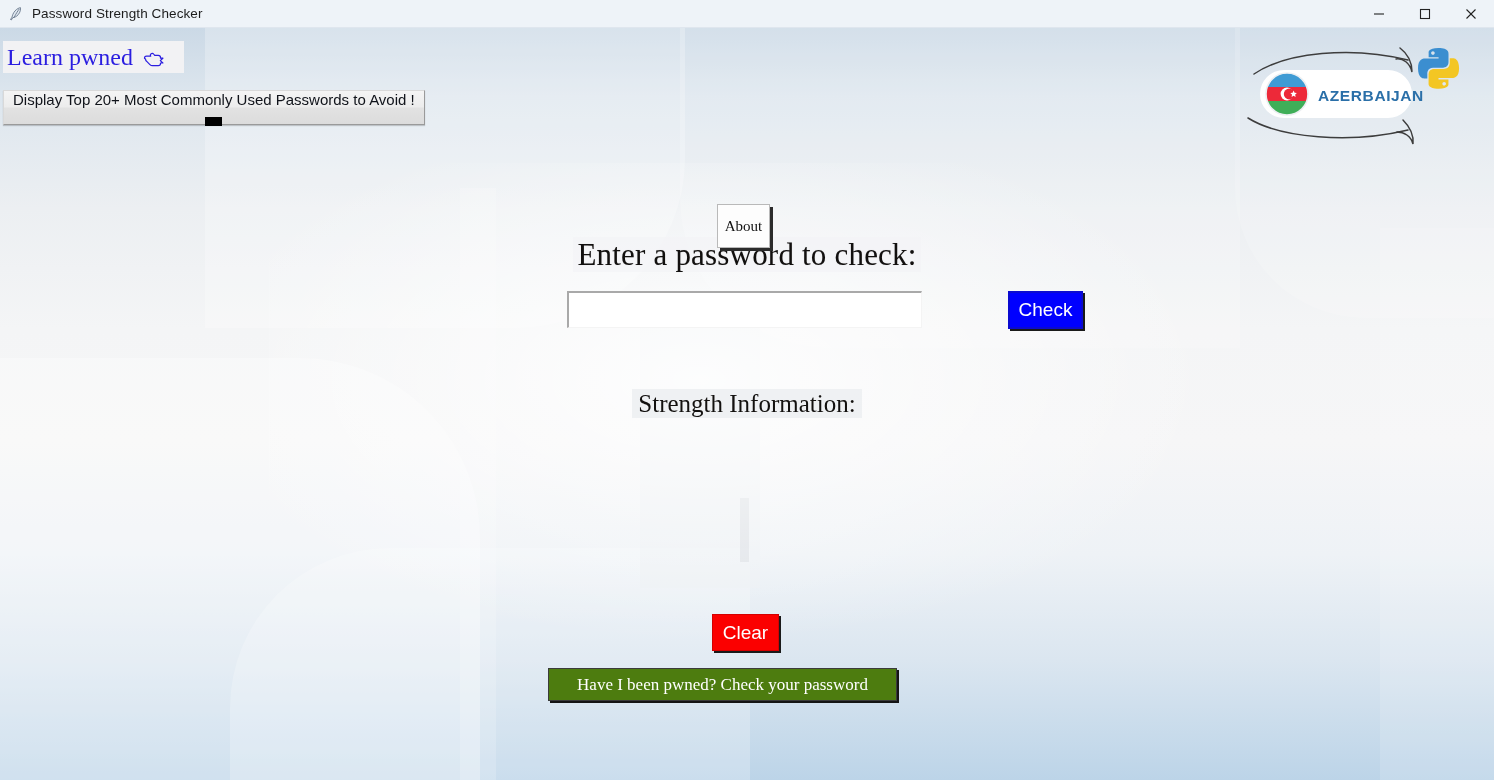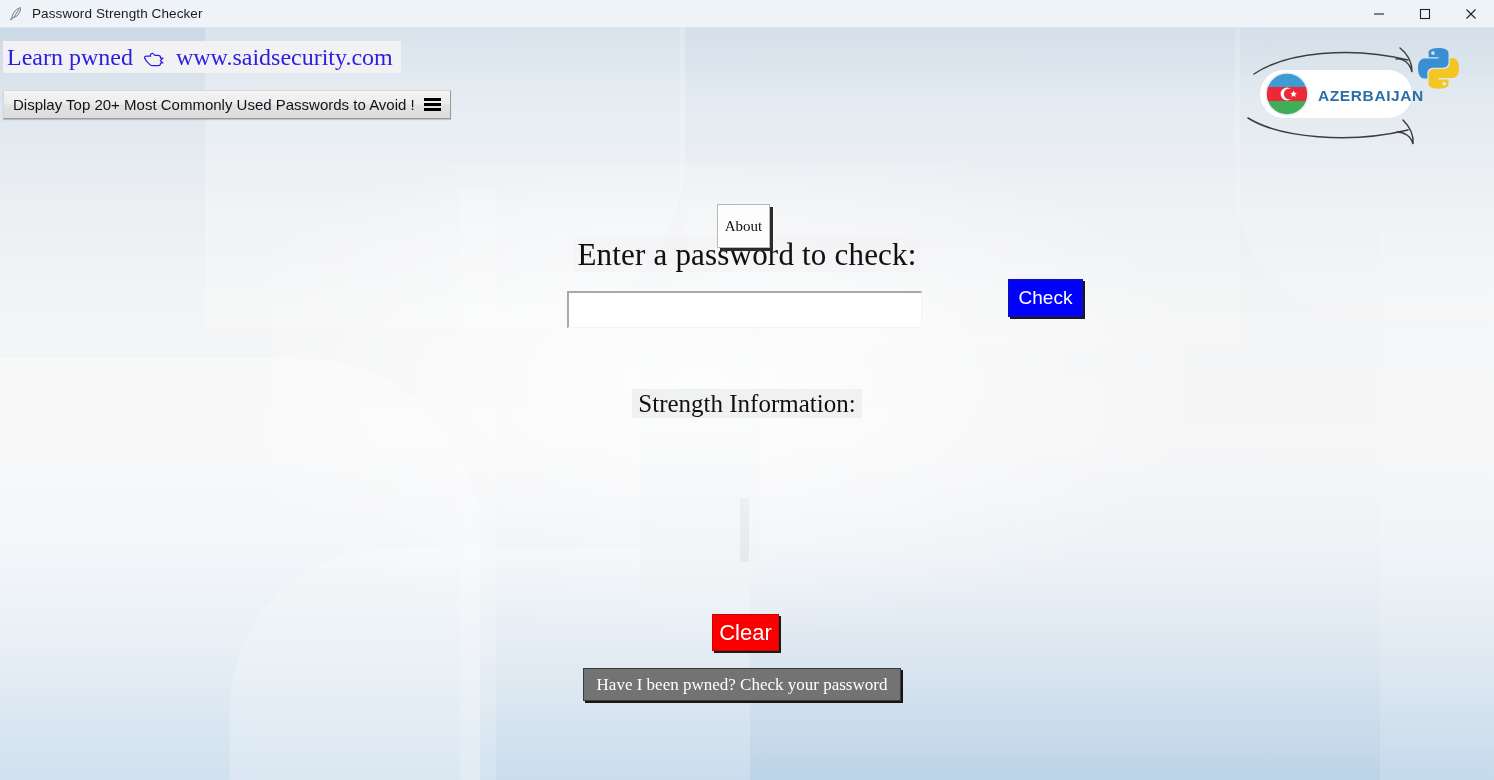--- a/index.html
+++ b/index.html
@@ -103,34 +103,35 @@
   }
   .lm-hand {
     display: inline-block;
     margin: 0 10px 0 9px;
     transform: translateY(2px);
   }
 
   .top-pw-btn {
     position: absolute;
     left: 3px; top: 90px;
-    height: 29px;
+    height: 35px;
     padding: 0 9px;
     display: flex; align-items: center; gap: 9px;
     background: linear-gradient(to bottom, #f4f4f4 0%, #ececec 48%, #e2e2e2 52%, #dcdcdc 100%);
     border: 1px solid #9a9a9a;
     border-top-color: #d9d9d9;
     border-left-color: #d9d9d9;
     box-shadow: 0 1px 1px rgba(0,0,0,.18);
     font-family: "Liberation Sans", sans-serif;
     font-size: 15px;
     color: #10131a;
     white-space: nowrap;
     z-index: 20;
     cursor: pointer;
+    flex-direction: column;
   }
   .hamburger {
     display: inline-flex; flex-direction: column; justify-content: space-between;
     width: 17px; height: 13px;
   }
   .hamburger i { display: block; height: 3px; background: #000; border-radius: 0; }
 
   
   .badge-wrap {
     position: absolute;
@@ -182,21 +183,21 @@
     padding: 0 6px;
     font-family: "Liberation Sans", sans-serif;
     font-size: 16px;
     color: #111;
     outline: none;
     z-index: 15;
   }
 
   .check-btn {
     position: absolute;
-    left: 1008px; top: 279px;
+    left: 1008px; top: 291px;
     width: 75px; height: 38px;
     display: flex; align-items: center; justify-content: center;
     background: #0000ff;
     border: 0;
     box-shadow: inset 0 0 0 2px #0b0bd0, 2px 2px 0 0 #1a1a1a;
     color: #ffffff;
     font-family: "Liberation Sans", sans-serif;
     font-size: 19px;
     z-index: 15;
     cursor: pointer;
@@ -230,31 +231,31 @@
   .clear-btn {
     position: absolute;
     left: 712px; top: 614px;
     width: 67px; height: 37px;
     display: flex; align-items: center; justify-content: center;
     background: #fb0000;
     border: 0;
     box-shadow: inset 0 0 0 1px #d40000, 2px 2px 0 0 #1a1a1a;
     color: #ffffff;
     font-family: "Liberation Sans", sans-serif;
-    font-size: 22px;
+    font-size: 19px;
     z-index: 15;
     cursor: pointer;
   }
 
   .pwned-btn {
     position: absolute;
-    left: 583px; top: 668px;
-    width: 318px; height: 33px;
-    display: flex; align-items: center; justify-content: center;
-    background: #737373;
+    left: 548px; top: 668px;
+    width: 349px; height: 33px;
+    display: flex; align-items: center; justify-content: center;
+    background: #4d7c0f;
     border: 1px solid #3b3b3b;
     box-shadow: 2px 2px 0 0 #151515;
     color: #ffffff;
     font-family: "Liberation Serif", serif;
     font-size: 17px;
     z-index: 15;
     cursor: pointer;
   }
 </style>
 </head>
@@ -299,21 +300,20 @@
     <div class="shape s9"></div>
   </div>
 
   <div class="learn-more">
     <span>Learn pwned</span>
     <span class="lm-hand">
       <svg width="24" height="20" viewBox="0 0 24 20">
         <path d="M2.5 11.2c0-1.1.9-2 2-2h4.2c-.5-.8-.4-1.9.4-2.5.8-.6 1.9-.5 2.5.3l1.1 1.4h3.6c1.2 0 2.2 1 2.2 2.2v.6h2.4l-2.6 2.4 2.6 2.4h-2.4v.5c0 1.2-1 2.2-2.2 2.2h-5.7c-1 0-2-.4-2.7-1.1l-3.4-3.4c-.6-.5-.9-1.3-.9-2z" fill="none" stroke="#2b1ee0" stroke-width="1.2" stroke-linejoin="round"></path>
       </svg>
     </span>
-    <span>www.saidsecurity.com</span>
   </div>
 
   <div class="top-pw-btn">
     <span>Display Top 20+ Most Commonly Used Passwords to Avoid !</span>
     <span class="hamburger">
         <i></i>
         <i></i>
         <i></i>
       </span>
   </div>

